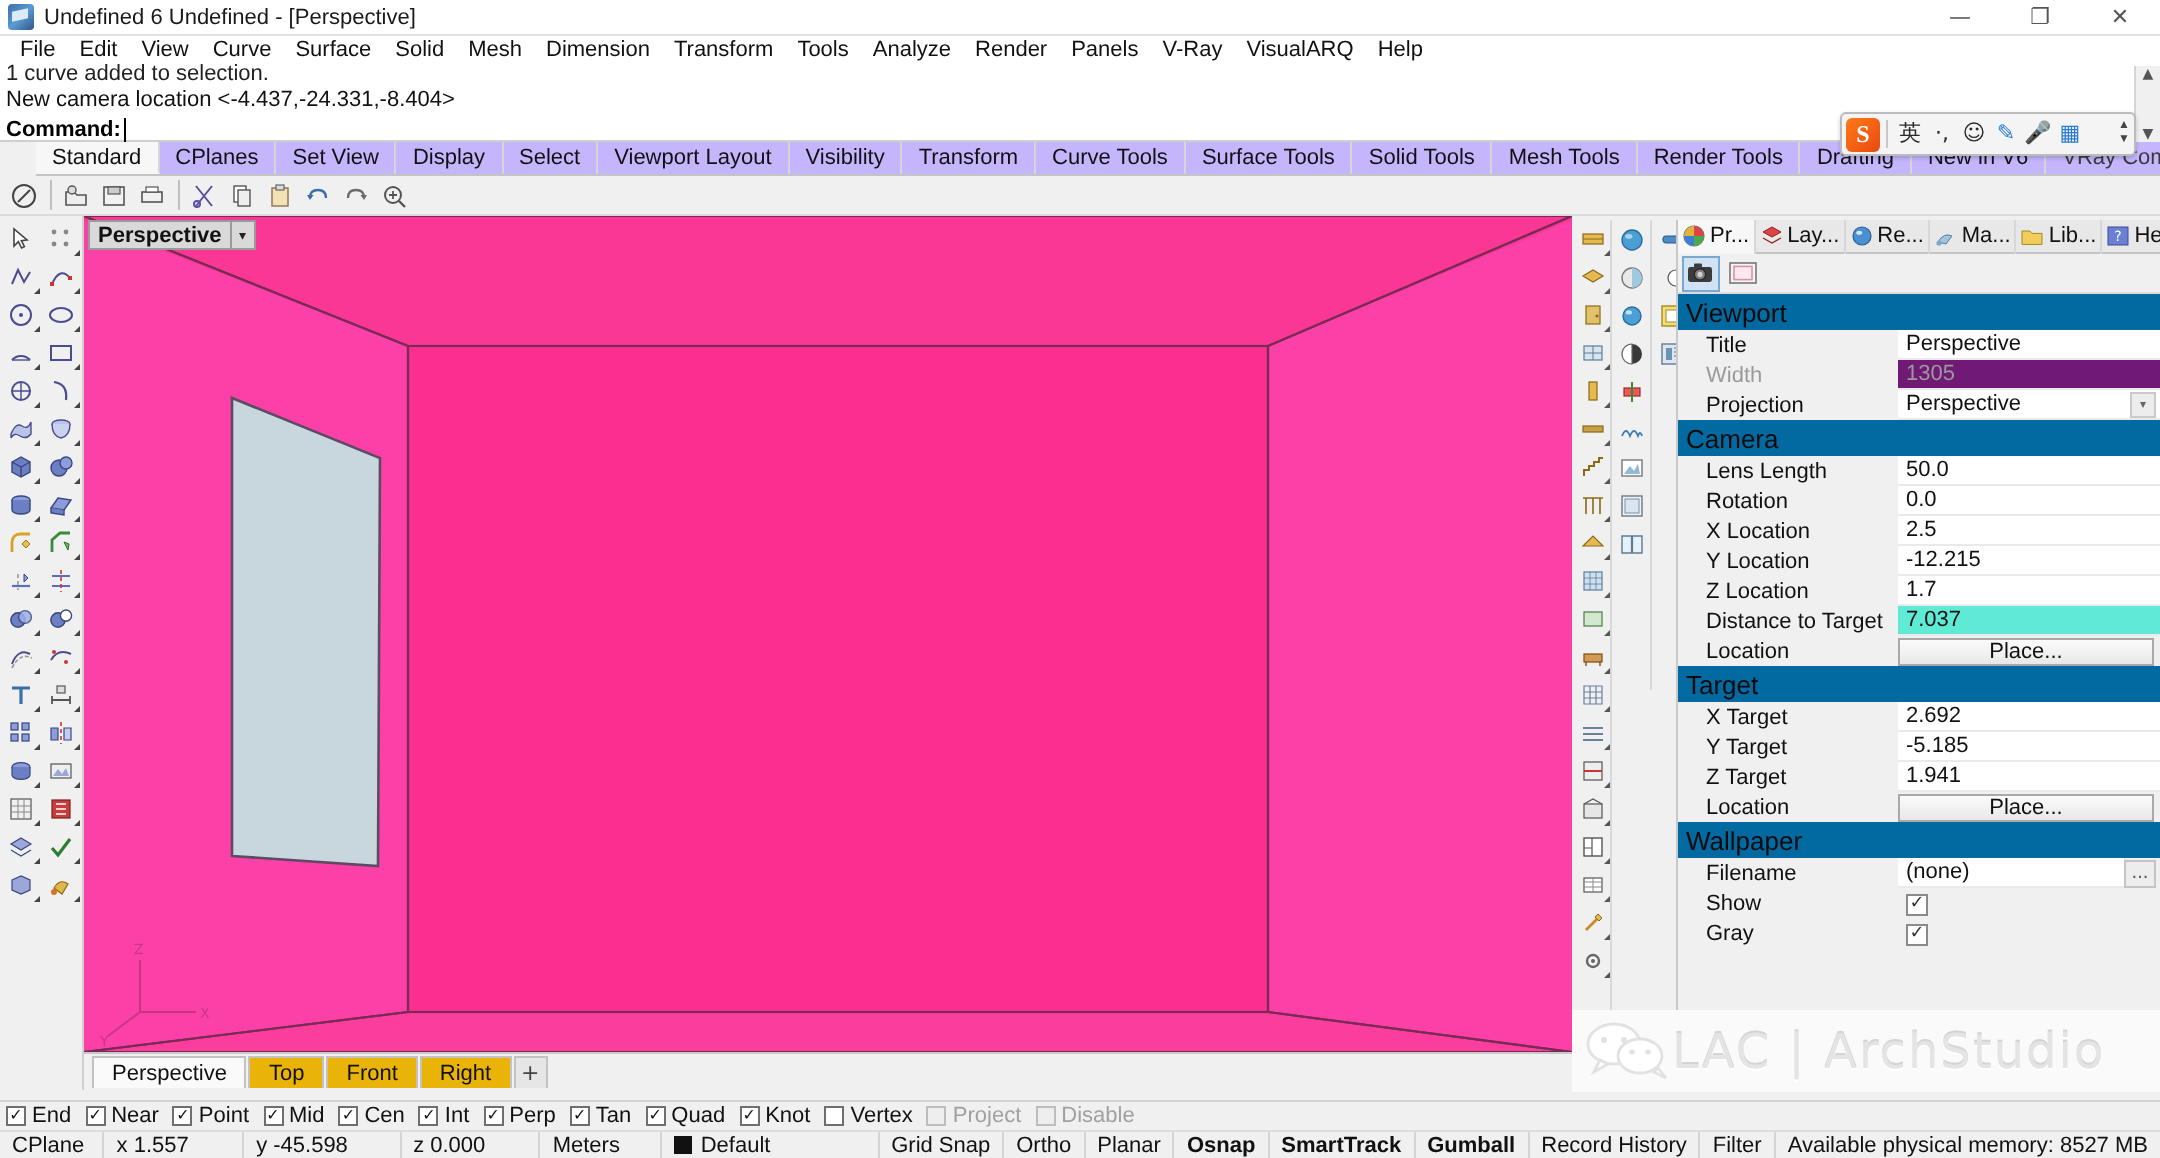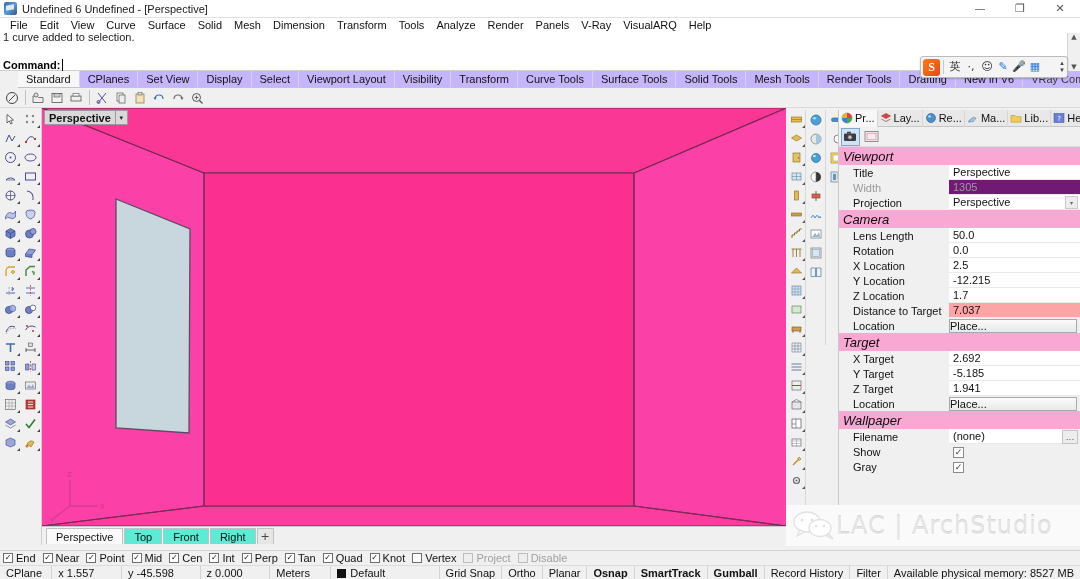--- a/index.html
+++ b/index.html
@@ -162,21 +162,21 @@
   .vp-svg { position:absolute; left:0; top:0; }
 
   
   .vp-tabs {
     position:absolute; left:42px; top:526px; width:744px; height:18px;
     background:#f0f0f0; display:flex; align-items:center; padding-left:4px;
     border-top:1px solid #c9c9c9;
   }
   .vp-tab {
     height:16px; line-height:16px; padding:0 9px; font-size:11px; color:#111;
-    background:#5eead4; border:1px solid #c2c2c2; border-bottom:none; margin-right:1px;
+    background:#eab308; border:1px solid #c2c2c2; border-bottom:none; margin-right:1px;
   }
   .vp-tab.active { background:#fafafa; font-weight:normal; }
   .vp-tab-add {
     width:17px; height:16px; line-height:15px; text-align:center;
     font-size:11px; color:#444; background:#e6e6e6; border:1px solid #c2c2c2;
     border-bottom:none; font-family:"DejaVu Sans", sans-serif;
   }
 
   
   .watermark {
@@ -233,45 +233,44 @@
     padding-left:2px; border-bottom:1px solid #dcdcdc;
   }
   .psub {
     width:19px; height:18px; display:flex; align-items:center; justify-content:center;
     border:1px solid transparent; margin-right:2px;
   }
   .psub.sel { background:#cfe3f5; border:1px solid #7aa8cf; }
 
   .props-body { height:397px; overflow:hidden; background:#f0f0f0; }
   .p-group {
-    font-size:13px; color:#0b0b0b; padding:2px 12px 1px 4px; background:#f9a8d4;
+    font-size:13px; color:#0b0b0b; padding:2px 12px 1px 4px; background:#0369a1;
     font-family:"Liberation Sans", sans-serif;
-    font-style:italic;
   }
   .p-row { display:flex; height:15px; align-items:center; font-size:11px; }
   .p-label { width:110px; padding-left:14px; color:#111; white-space:nowrap; }
   .p-label.dim { color:#9a9a9a; }
   .p-val {
     flex:1; color:#111; background:#fff; height:15px; line-height:15px;
     padding-left:4px; border-bottom:1px solid #eaeaea; white-space:nowrap;
   }
   .p-val.dim { color:#9a9a9a; background:#701a75; }
-  .p-val.gray { background:#fca5a5; }
+  .p-val.gray { background:#5eead4; }
   .p-val.plain { background:#f0f0f0; border-bottom:none; }
   .p-combo { position:relative; }
   .p-combo .arw {
     position:absolute; right:2px; top:1px; width:13px; height:13px;
     background:#ededed; border:1px solid #cacaca;
     display:flex; align-items:center; justify-content:center;
     font-size:6px; color:#666; font-family:"DejaVu Sans", sans-serif;
   }
   .p-btn {
     flex:1; margin:0 3px 0 0; height:14px;
     background:linear-gradient(#fbfbfb,#e8e8e8); border:1px solid #a9a9a9;
-    font-size:11px; line-height:13px; color:#111;
+    font-size:11px; text-align:center; line-height:13px; color:#111;
   }
   .p-dots {
     width:16px; height:14px; background:#ededed; border:1px solid #c4c4c4;
     font-size:9px; text-align:center; line-height:12px; color:#555; margin-right:2px;
     font-family:"DejaVu Sans", sans-serif;
   }
   .p-chk {
     width:11px; height:11px; border:1px solid #8a8a8a; background:#fff;
     display:inline-flex; align-items:center; justify-content:center;
     font-size:9px; color:#333; line-height:1; font-family:"DejaVu Sans", sans-serif;
@@ -338,20 +337,21 @@
     <div class="menu-item">Analyze</div>
     <div class="menu-item">Render</div>
     <div class="menu-item">Panels</div>
     <div class="menu-item">V-Ray</div>
     <div class="menu-item">VisualARQ</div>
     <div class="menu-item">Help</div>
   </div>
 
   <div class="cmd-area">
     <div class="cmd-hist">1 curve added to selection.</div>
+    <div class="cmd-hist2">New camera location &lt;-4.437,-24.331,-8.404&gt;</div>
     <div class="cmd-prompt-row">
       <div class="cmd-label">Command:</div>
       <input class="cmd-input" type="text" value="" style="">
     </div>
   </div>
   <div class="cmd-scroll">
     <span>▲</span>
     <span>▼</span>
   </div>
 

